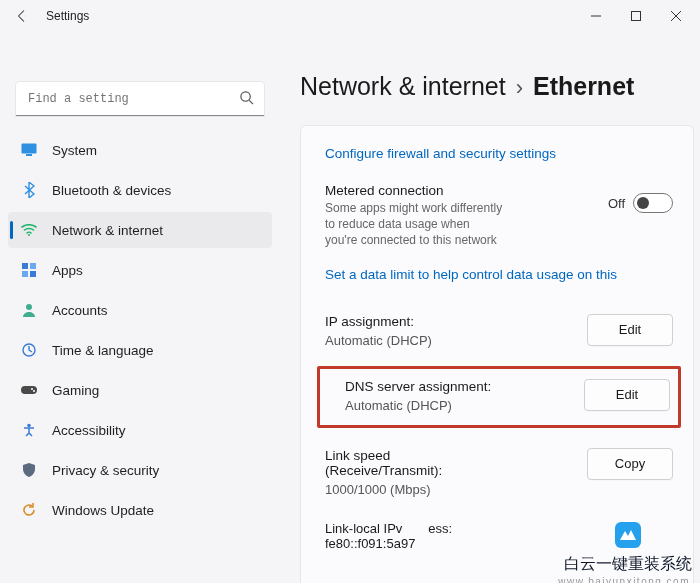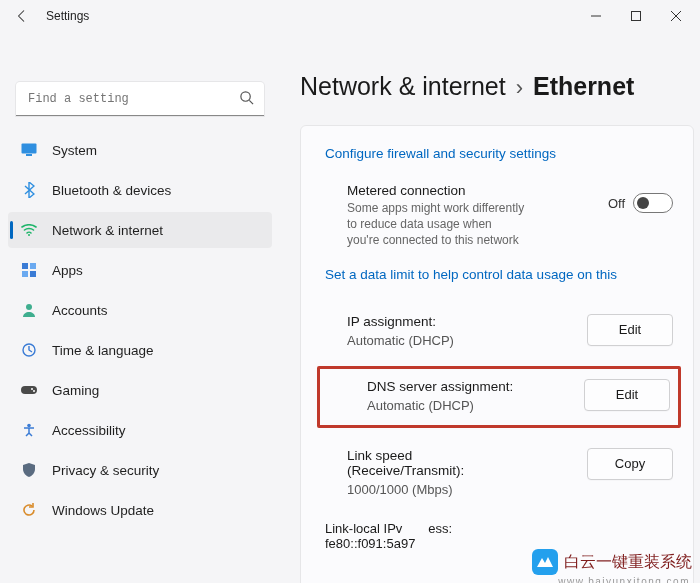--- a/index.html
+++ b/index.html
@@ -129,21 +129,21 @@
     min-height: 520px;
   }
   .link {
     color:#0067c0;
     font-size:13.5px;
   }
   .row {
     display:flex; gap:16px;
     align-items:flex-start;
   }
-  .row .text { flex:1;margin-left:22px; }
+  .row .text { flex:1; }
   .row .label { font-size:13.5px; color:#1a1a1a; }
   .row .sub { font-size:12px; color:#666; margin-top:2px; line-height:1.35; max-width:180px;}
   .row .val { font-size:13px; color:#555; margin-top:4px; }
   .toggle {
     display:flex; align-items:center; gap:8px;
     margin-top:10px;
   }
   .toggle-label { font-size:13px; color:#333; }
   .switch {
     width:40px; height:20px; border-radius:10px;
@@ -173,22 +173,23 @@
     padding: 10px 8px 12px 25px;
   }
   .link-row { padding:2px 0 6px 0; white-space:nowrap; overflow:hidden; }
 
   
   .watermark {
     position:absolute;
     right:8px; bottom:8px;
     display:flex; align-items:center; gap:6px;
     font-size:16px;
-    color:#7f1d1d;
+    color:#0f172a;
     background:rgba(255,255,255,0.0);
+    flex-direction:column;
   }
   .wm-badge {
     width:26px; height:26px; border-radius:6px;
     background:#24a0ed;
     display:flex; align-items:center; justify-content:center;
   }
   .wm-sub {
     position:absolute; right:10px; bottom:-4px;
     font-size:10px; letter-spacing:1.5px; color:#999;
   }

